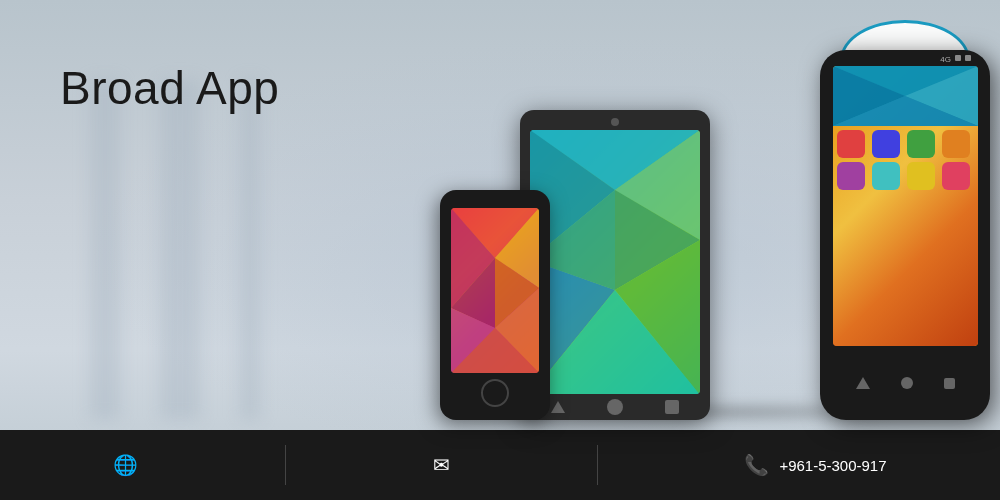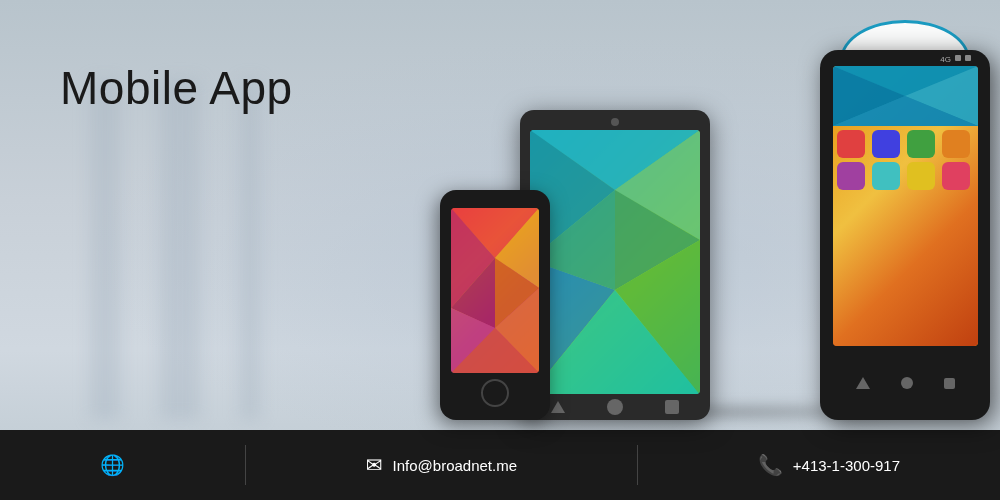--- a/index.html
+++ b/index.html
@@ -241,21 +241,21 @@
     }
 
     
     .phone-large {
       position: absolute;
       right: 10px;
       bottom: 10px;
       width: 170px;
       height: 370px;
       background: #1a1a1a;
-      border-radius: 18px;
+      border-radius: 26px;
       box-shadow: 5px 5px 25px rgba(0,0,0,0.6);
       z-index: 9;
       display: flex;
       flex-direction: column;
       align-items: center;
       overflow: hidden;
     }
 
     .phone-large-status {
       display: flex;
@@ -376,21 +376,21 @@
 
   <div class="bg"></div>
   <div class="bg-blur"></div>
   <div class="pillar pillar-1"></div>
   <div class="pillar pillar-2"></div>
   <div class="pillar pillar-3"></div>
 
   <div class="main-content">
 
     <div class="heading">
-      <div>Mobile App</div>
+      <div>Broad App</div>
     </div>
 
     <div class="logo">
       <div class="logo-circle">
         <div class="logo-text-wrapper">
           <span class="logo-broad">Broad</span>
           <span class="logo-net">Net</span>
           <br>
           <svg class="logo-infinity" viewBox="0 0 60 20">
             <path d="M15,10 C15,5 5,5 5,10 C5,15 15,15 30,10 C45,5 55,5 55,10 C55,15 45,15 30,10 Z" fill="none" stroke="#1a9ac0" stroke-width="2.5"></path>
@@ -478,22 +478,21 @@
     </div>
   </div>
 
   <div class="footer">
     <div class="footer-item">
       <span class="footer-icon">🌐</span>
     </div>
     <div class="footer-divider"></div>
     <div class="footer-item">
       <span class="footer-icon">✉</span>
-      <span>Info@broadnet.me</span>
     </div>
     <div class="footer-divider"></div>
     <div class="footer-item">
       <span class="footer-icon">📞</span>
-      <span>+413-1-300-917</span>
+      <span>+961-5-300-917</span>
     </div>
   </div>
 
 </div>
 
 </body></html>

